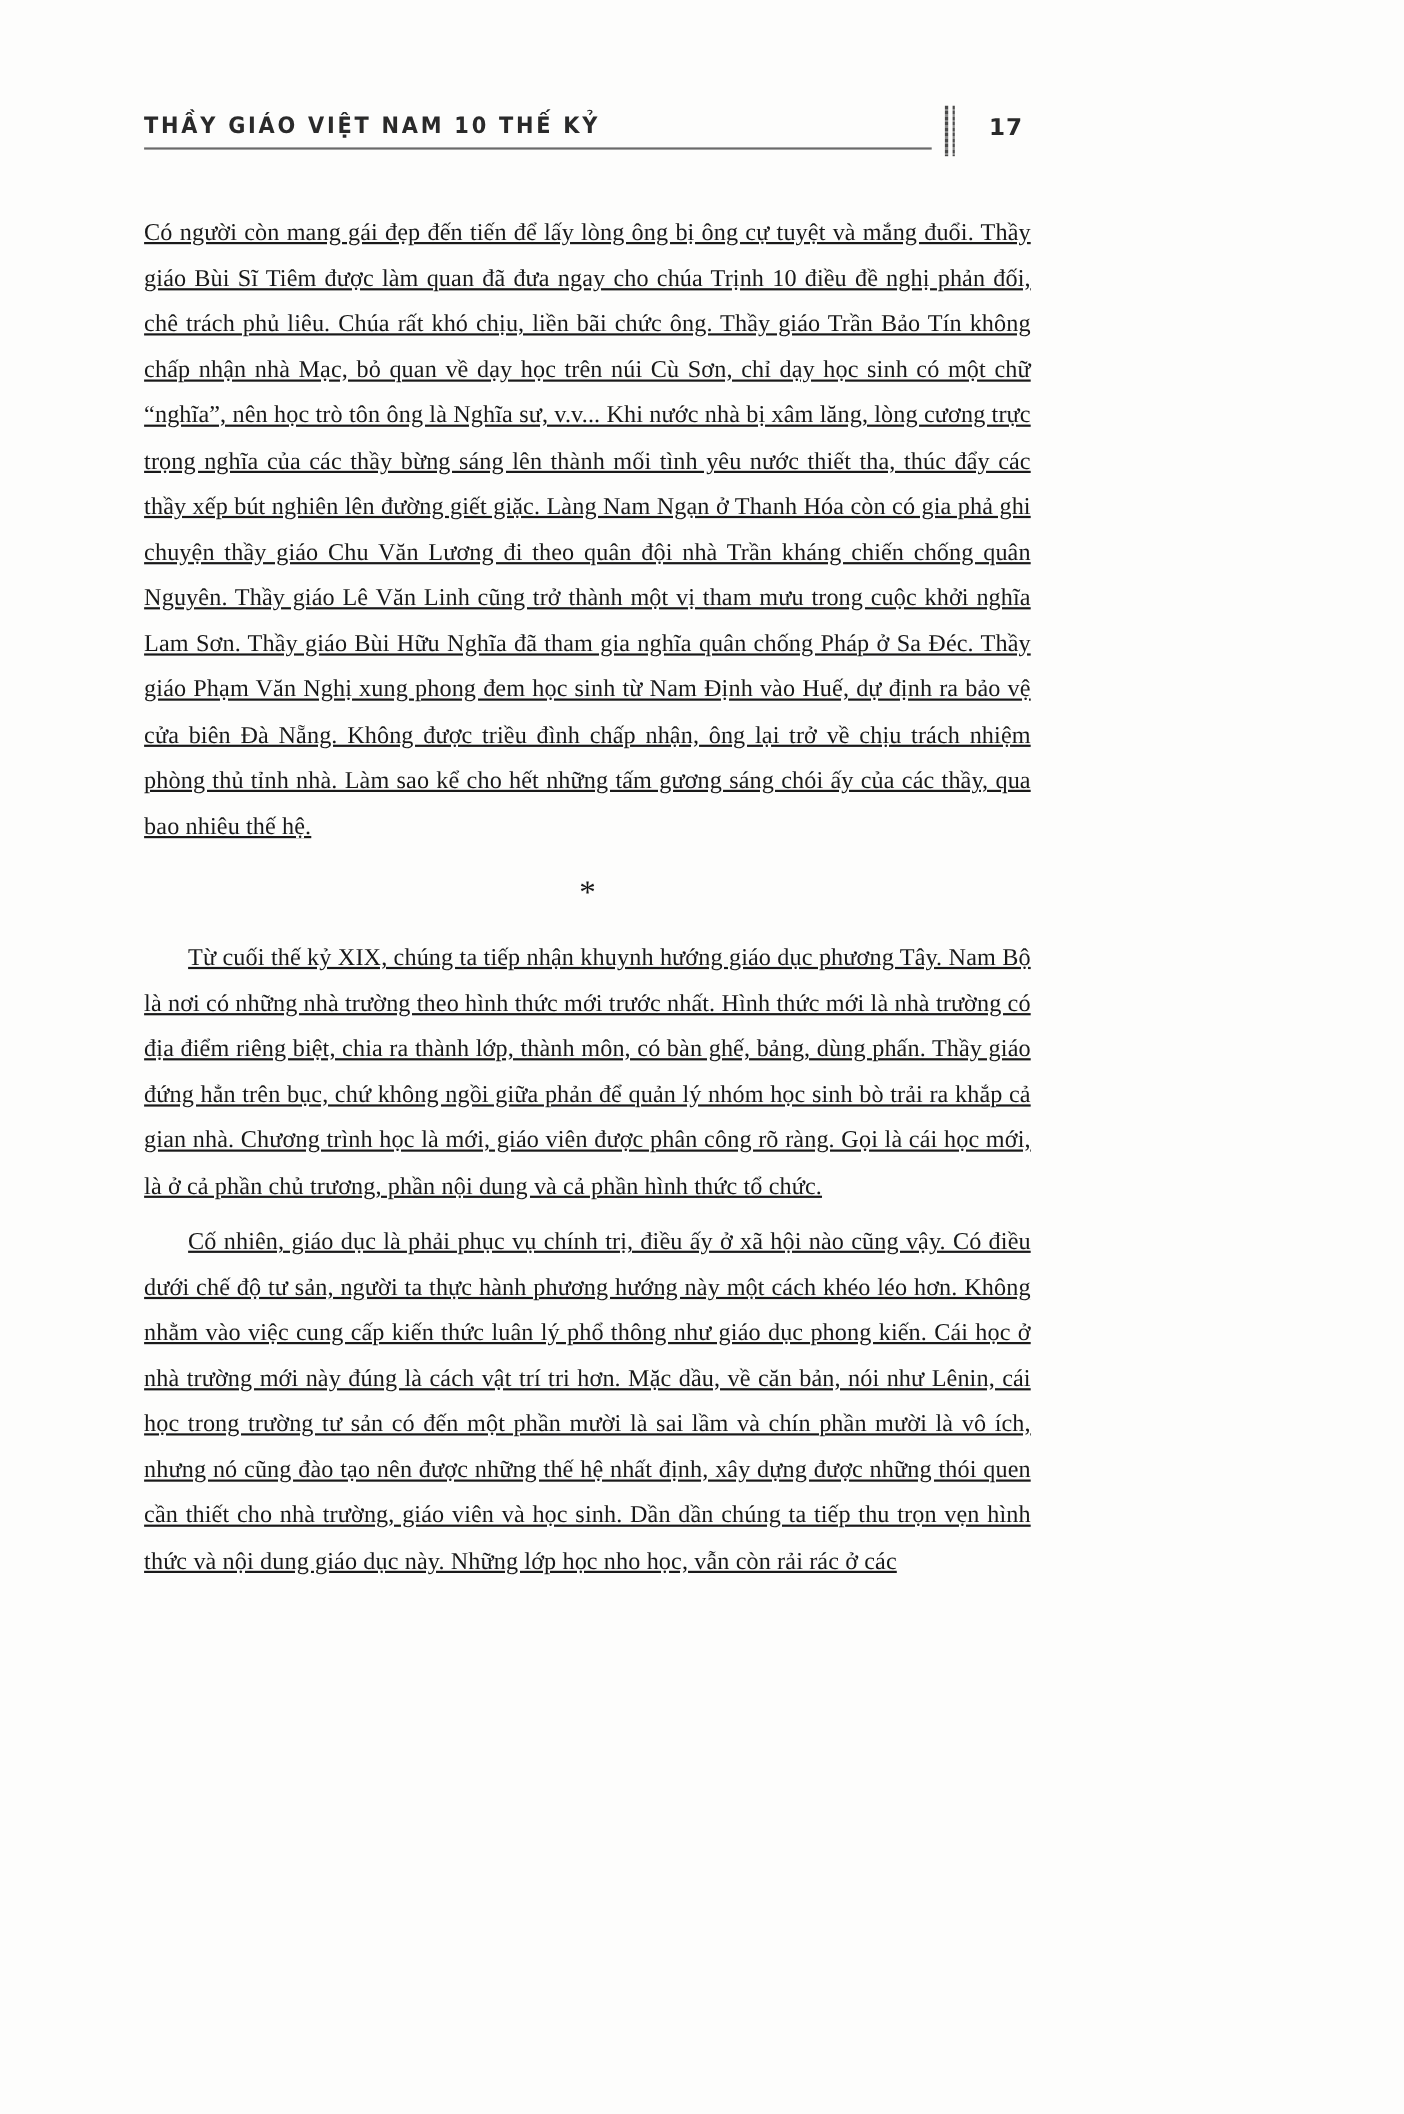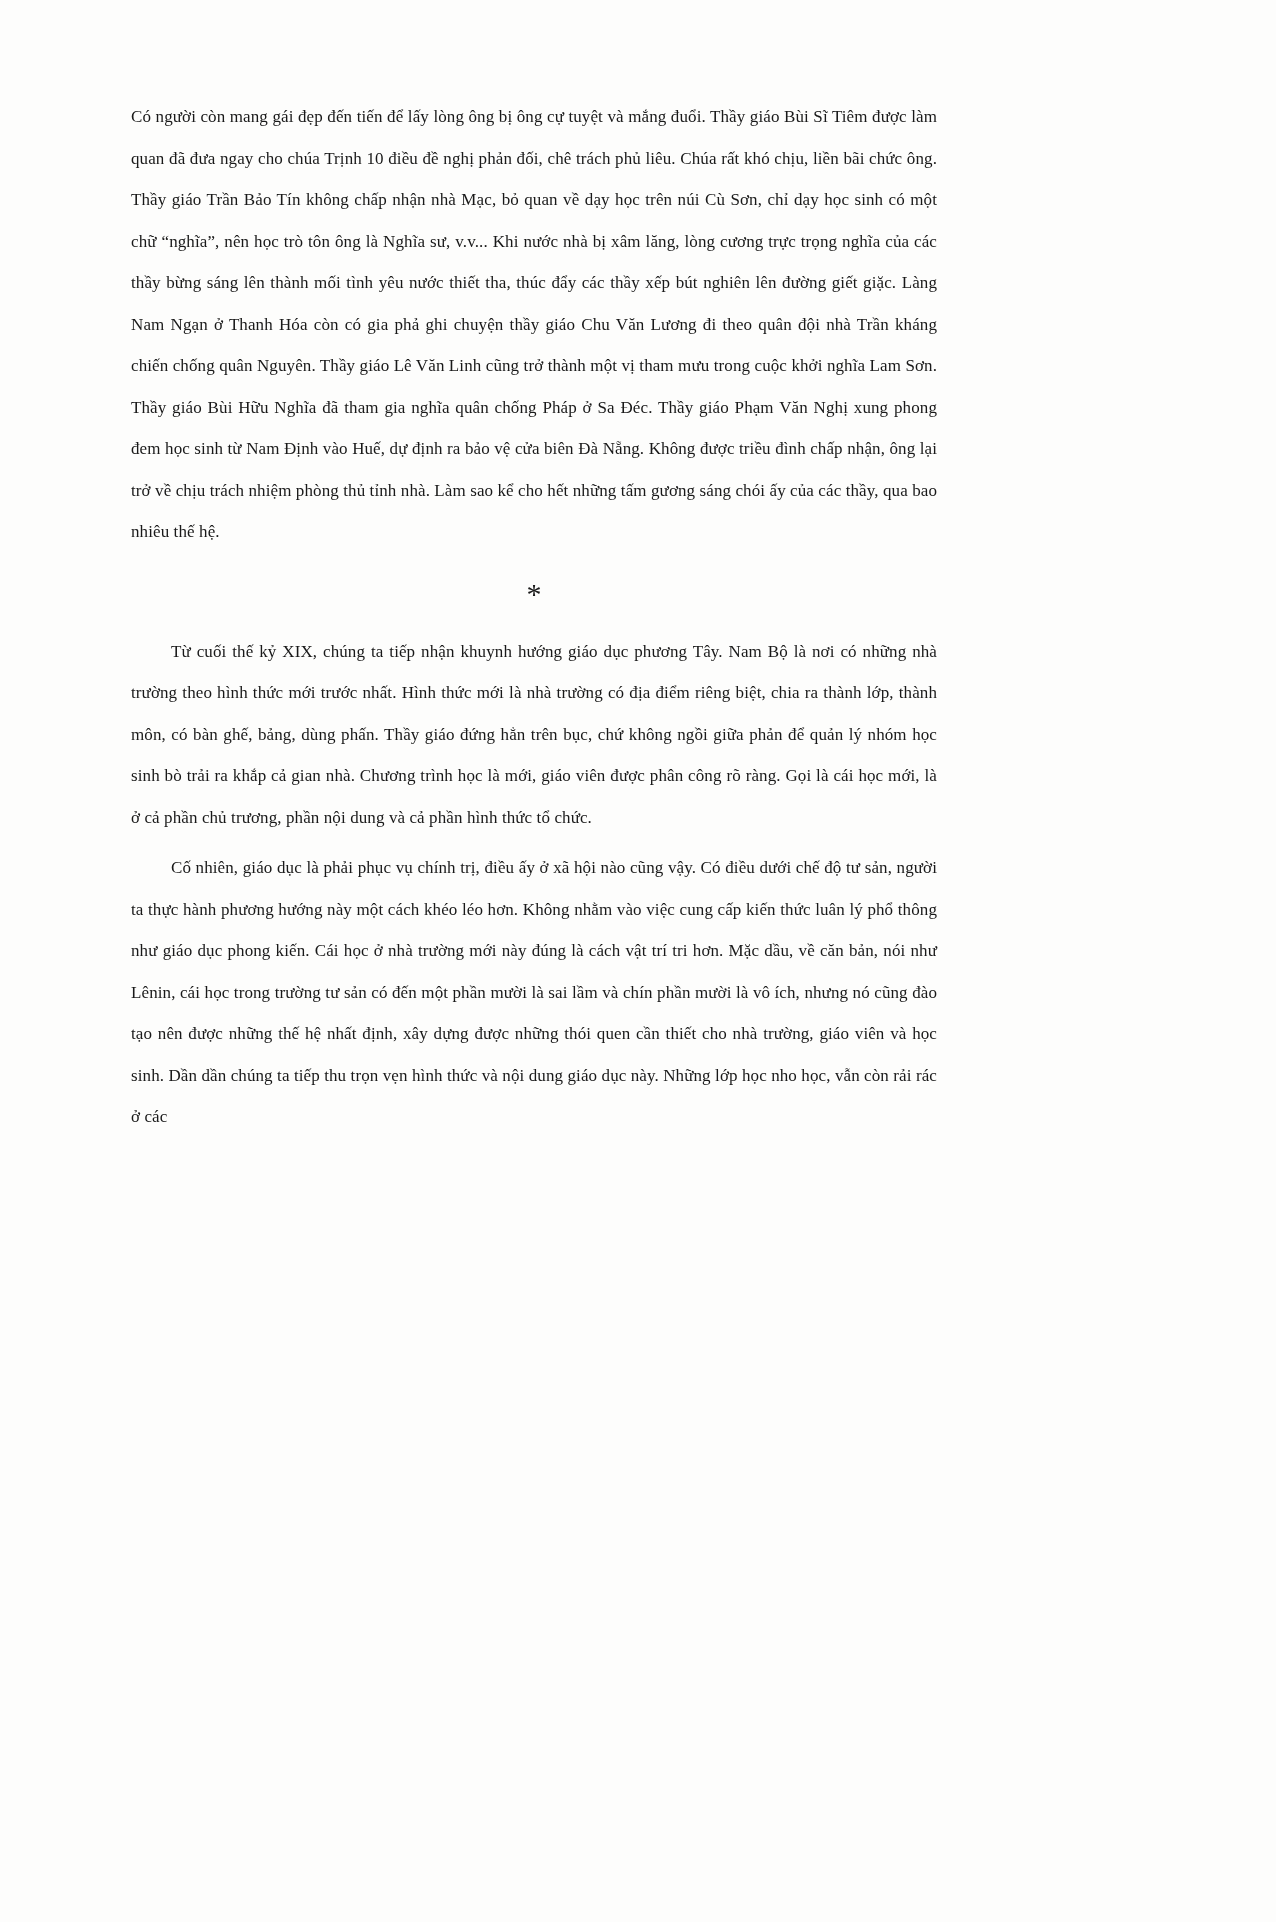--- a/index.html
+++ b/index.html
@@ -71,42 +71,52 @@
     left: 768px;
     top: 8px;
     font-family: "DejaVu Sans", sans-serif;
     font-size: 21px;
     font-weight: bold;
     color: #2a2a2a;
     letter-spacing: 1px;
   }
   .body-text p {
     margin: 0 0 9px 0;
-    font-size: 17px;
+    font-size: 22px;
     line-height: 41.5px;
     text-align: justify;
     letter-spacing: 0.1px;
+    text-decoration: underline;
   }
   .body-text p.indent {
     text-indent: 40px;
   }
   .section-separator {
     text-align: center;
     font-size: 30px;
     line-height: 30px;
     margin: 26px 0 22px 0;
     color: #191919;
   }
 </style>
 </head>
 <body>
 
 <div class="page">
   <div class="content-column">
 
+    <div class="page-header">
+      <div class="header-title">THẦY GIÁO VIỆT NAM 10 THẾ KỶ</div>
+      <div class="header-rule"></div>
+      <div class="header-bars">
+        <span></span>
+          <span></span>
+      </div>
+      <div class="page-number">17</div>
+    </div>
 
     <div class="body-text">
       <p>Có người còn mang gái đẹp đến tiến để lấy lòng ông bị ông cự tuyệt và mắng đuổi. Thầy giáo Bùi Sĩ Tiêm được làm quan đã đưa ngay cho chúa Trịnh 10 điều đề nghị phản đối, chê trách phủ liêu. Chúa rất khó chịu, liền bãi chức ông. Thầy giáo Trần Bảo Tín không chấp nhận nhà Mạc, bỏ quan về dạy học trên núi Cù Sơn, chỉ dạy học sinh có một chữ “nghĩa”, nên học trò tôn ông là Nghĩa sư, v.v... Khi nước nhà bị xâm lăng, lòng cương trực trọng nghĩa của các thầy bừng sáng lên thành mối tình yêu nước thiết tha, thúc đẩy các thầy xếp bút nghiên lên đường giết giặc. Làng Nam Ngạn ở Thanh Hóa còn có gia phả ghi chuyện thầy giáo Chu Văn Lương đi theo quân đội nhà Trần kháng chiến chống quân Nguyên. Thầy giáo Lê Văn Linh cũng trở thành một vị tham mưu trong cuộc khởi nghĩa Lam Sơn. Thầy giáo Bùi Hữu Nghĩa đã tham gia nghĩa quân chống Pháp ở Sa Đéc. Thầy giáo Phạm Văn Nghị xung phong đem học sinh từ Nam Định vào Huế, dự định ra bảo vệ cửa biên Đà Nẵng. Không được triều đình chấp nhận, ông lại trở về chịu trách nhiệm phòng thủ tỉnh nhà. Làm sao kể cho hết những tấm gương sáng chói ấy của các thầy, qua bao nhiêu thế hệ.</p>
 
       <div class="section-separator">*</div>
 
       <p class="indent">Từ cuối thế kỷ XIX, chúng ta tiếp nhận khuynh hướng giáo dục phương Tây. Nam Bộ là nơi có những nhà trường theo hình thức mới trước nhất. Hình thức mới là nhà trường có địa điểm riêng biệt, chia ra thành lớp, thành môn, có bàn ghế, bảng, dùng phấn. Thầy giáo đứng hẳn trên bục, chứ không ngồi giữa phản để quản lý nhóm học sinh bò trải ra khắp cả gian nhà. Chương trình học là mới, giáo viên được phân công rõ ràng. Gọi là cái học mới, là ở cả phần chủ trương, phần nội dung và cả phần hình thức tổ chức.</p>
 
       <p class="indent">Cố nhiên, giáo dục là phải phục vụ chính trị, điều ấy ở xã hội nào cũng vậy. Có điều dưới chế độ tư sản, người ta thực hành phương hướng này một cách khéo léo hơn. Không nhằm vào việc cung cấp kiến thức luân lý phổ thông như giáo dục phong kiến. Cái học ở nhà trường mới này đúng là cách vật trí tri hơn. Mặc dầu, về căn bản, nói như Lênin, cái học trong trường tư sản có đến một phần mười là sai lầm và chín phần mười là vô ích, nhưng nó cũng đào tạo nên được những thế hệ nhất định, xây dựng được những thói quen cần thiết cho nhà trường, giáo viên và học sinh. Dần dần chúng ta tiếp thu trọn vẹn hình thức và nội dung giáo dục này. Những lớp học nho học, vẫn còn rải rác ở các</p>
     </div>

